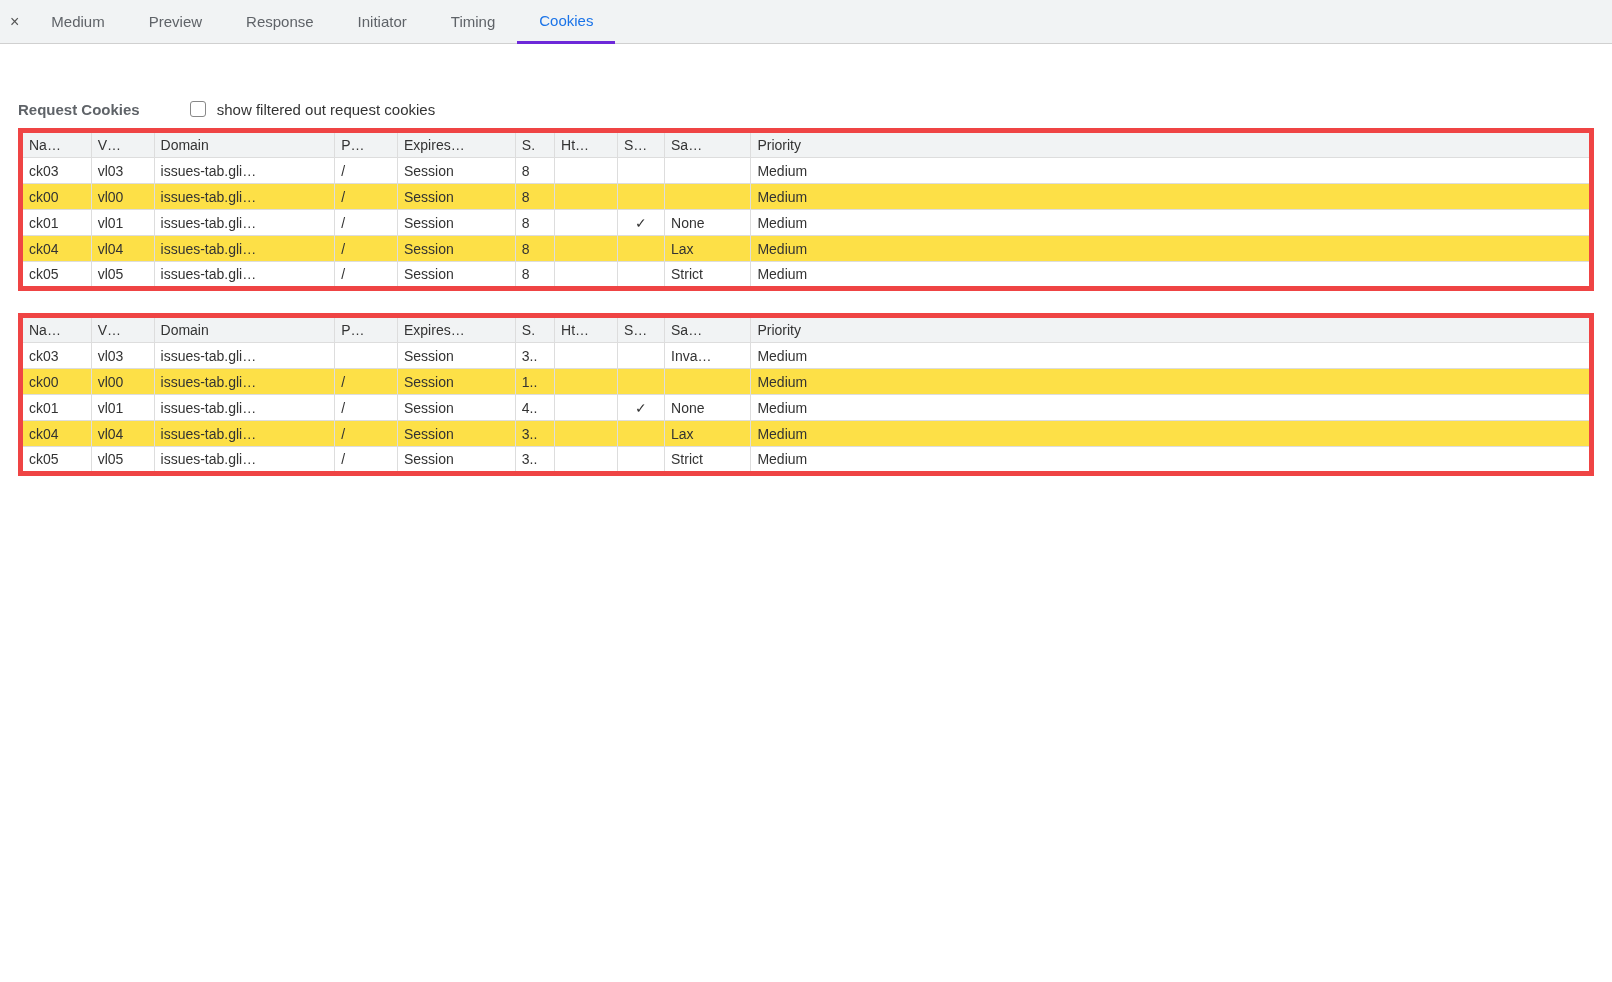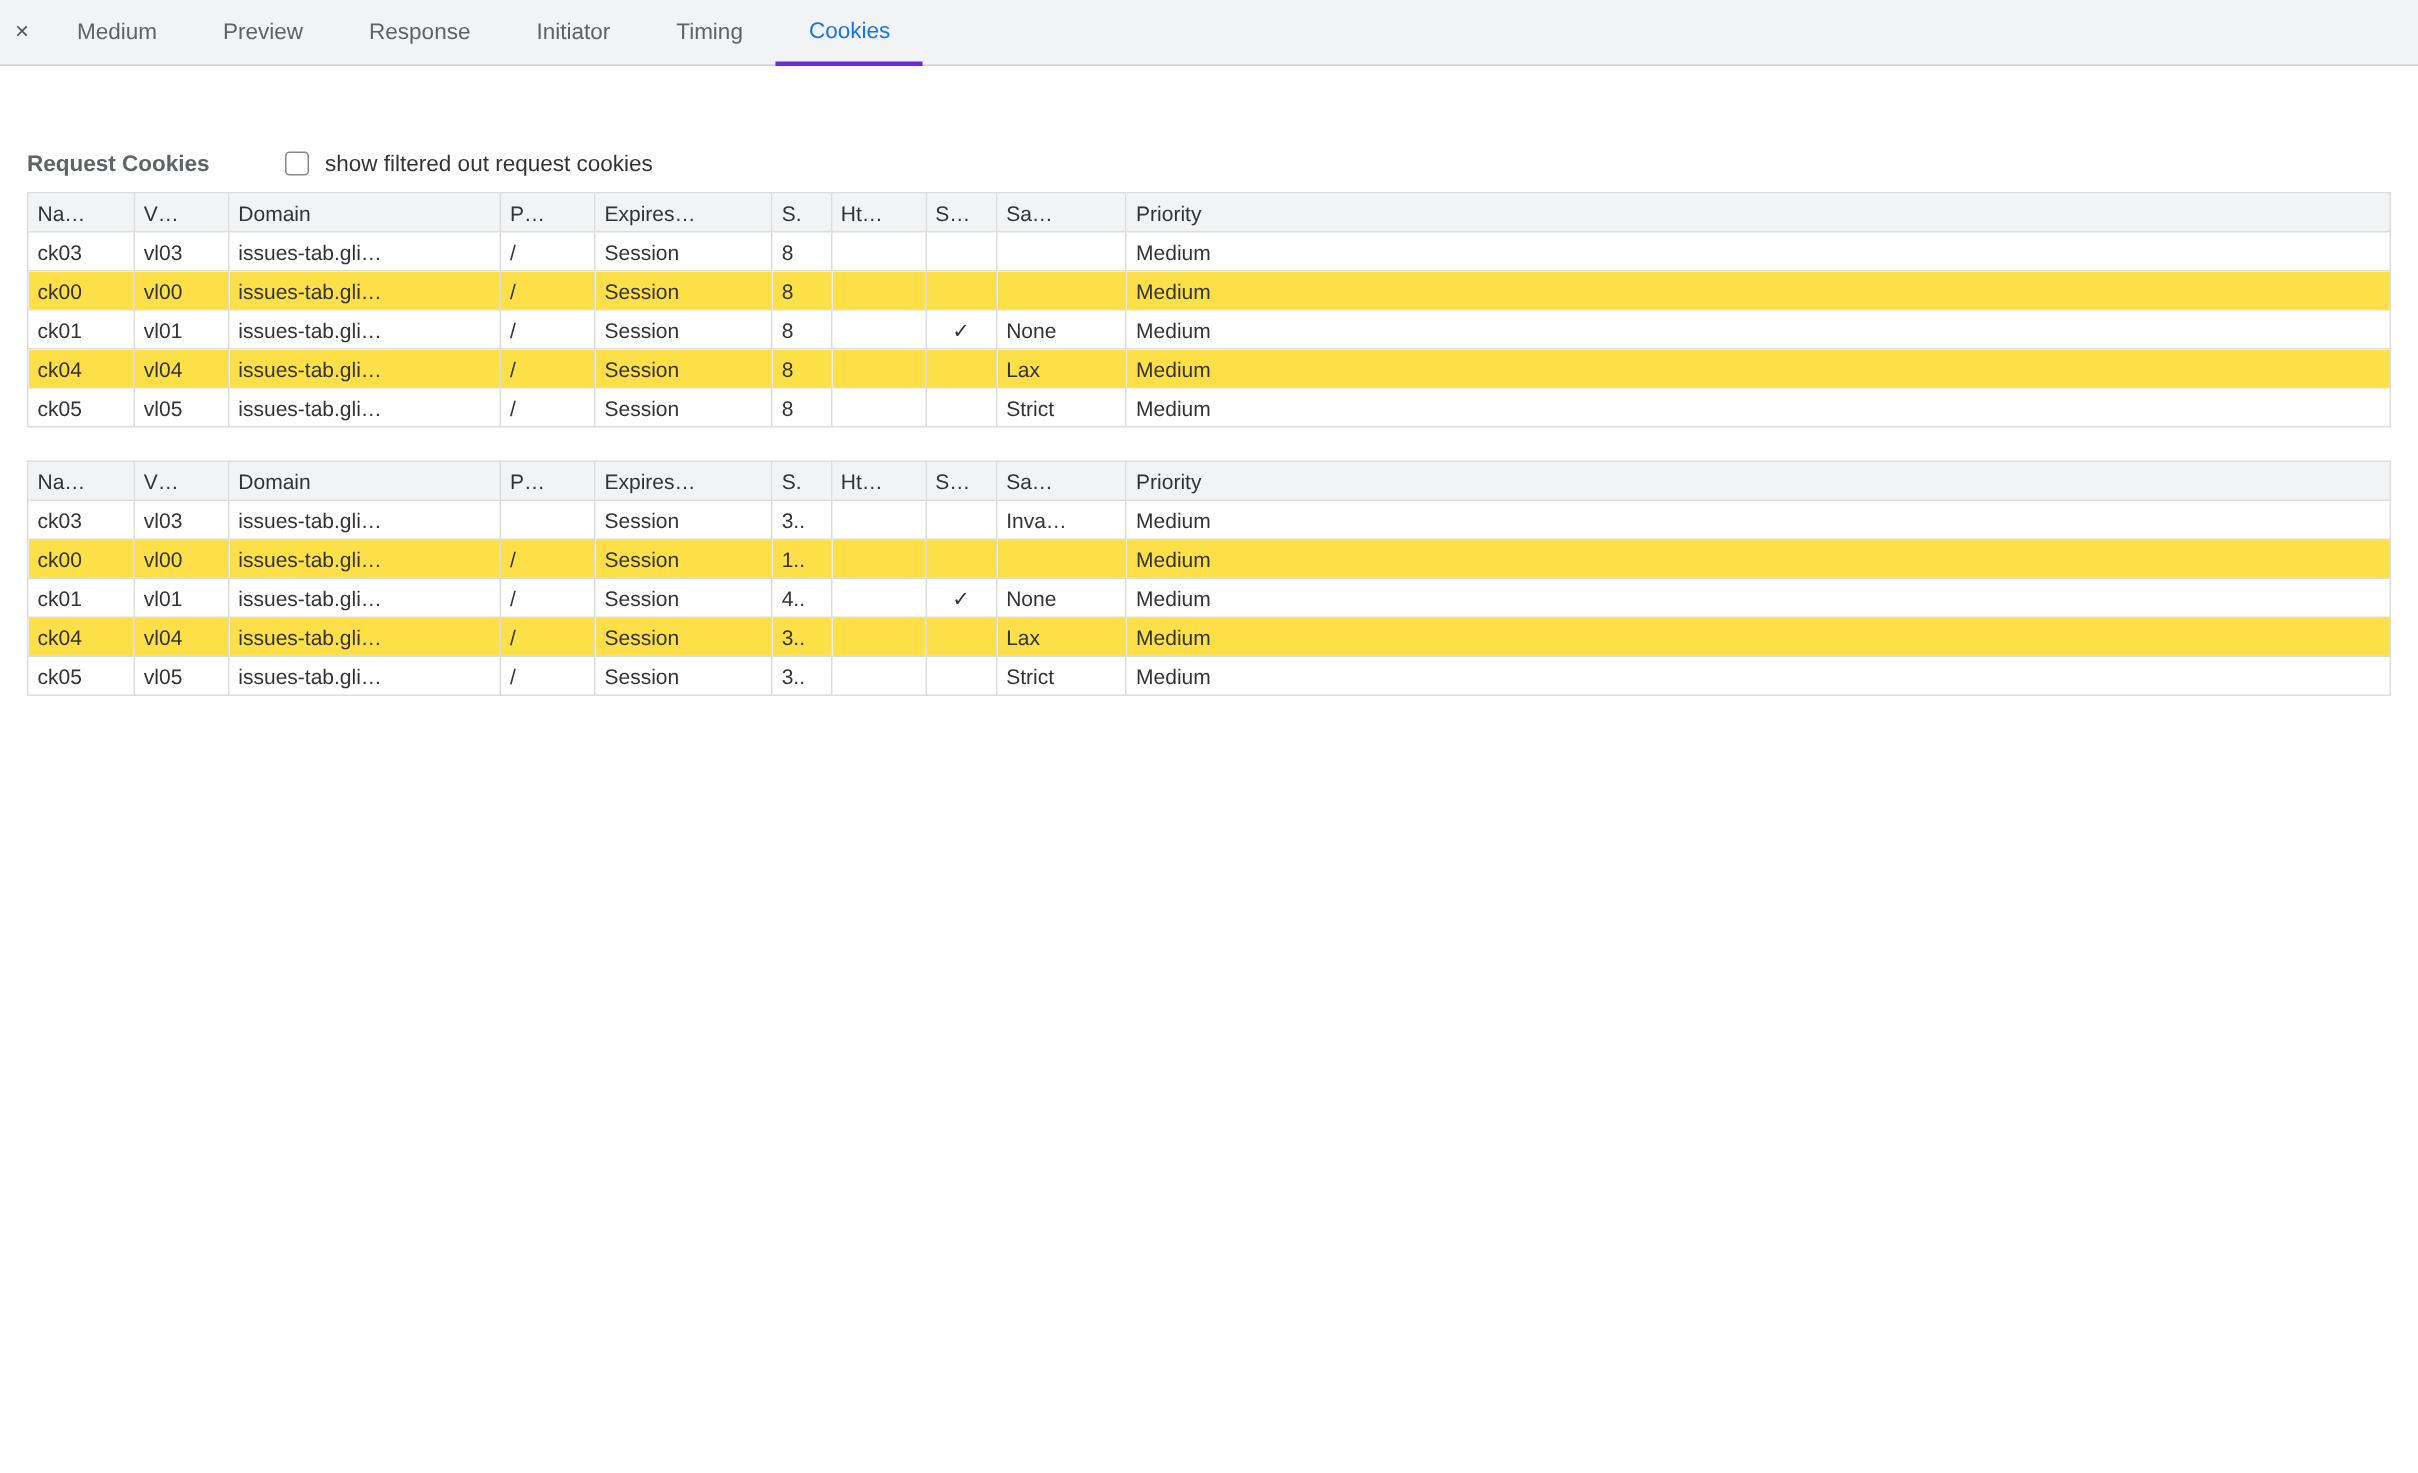--- a/index.html
+++ b/index.html
@@ -60,21 +60,21 @@
     width: 16px; height: 16px;
     appearance: none;
     border: 1.5px solid #888;
     border-radius: 3px;
     cursor: pointer;
   }
   table.cookie-table {
     border-collapse: collapse;
     width: 100%;
     table-layout: fixed;
-    border: 1px solid #ef4444;
+    border: 5px solid #ef4444;
     font-size: 14px;
   }
   table.cookie-table th, table.cookie-table td {
     border: 1px solid #ddd;
     padding: 4px 6px;
     text-align: left;
     overflow: hidden;
     white-space: nowrap;
     text-overflow: ellipsis;
     height: 26px;

